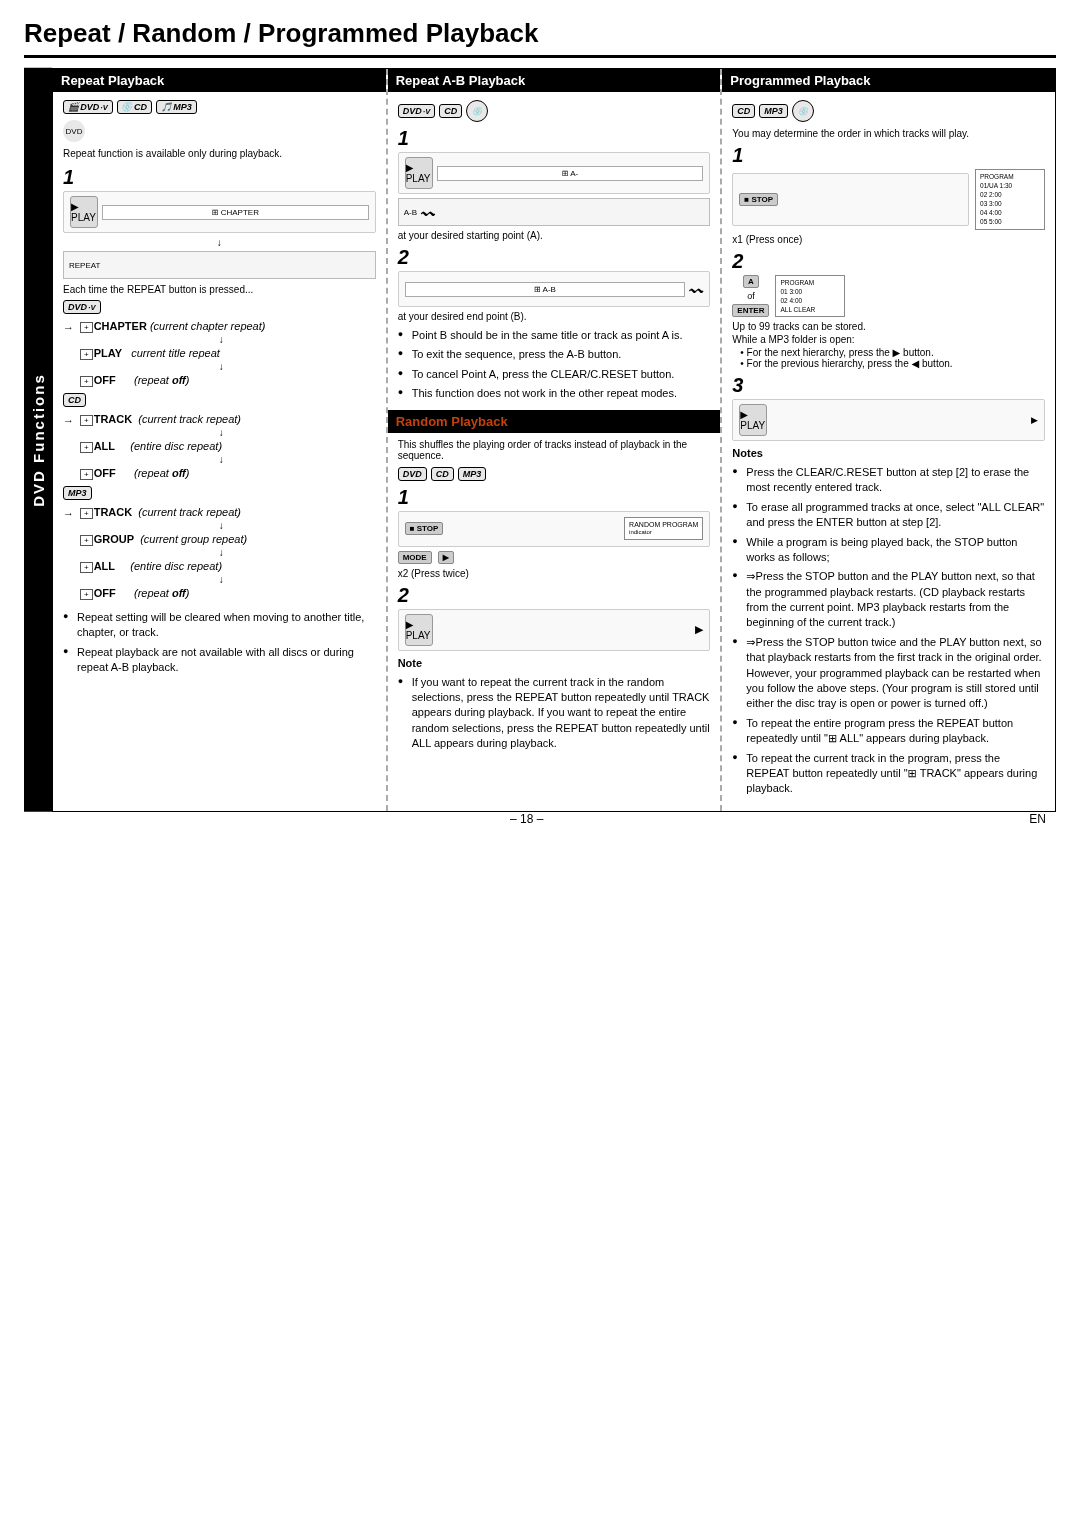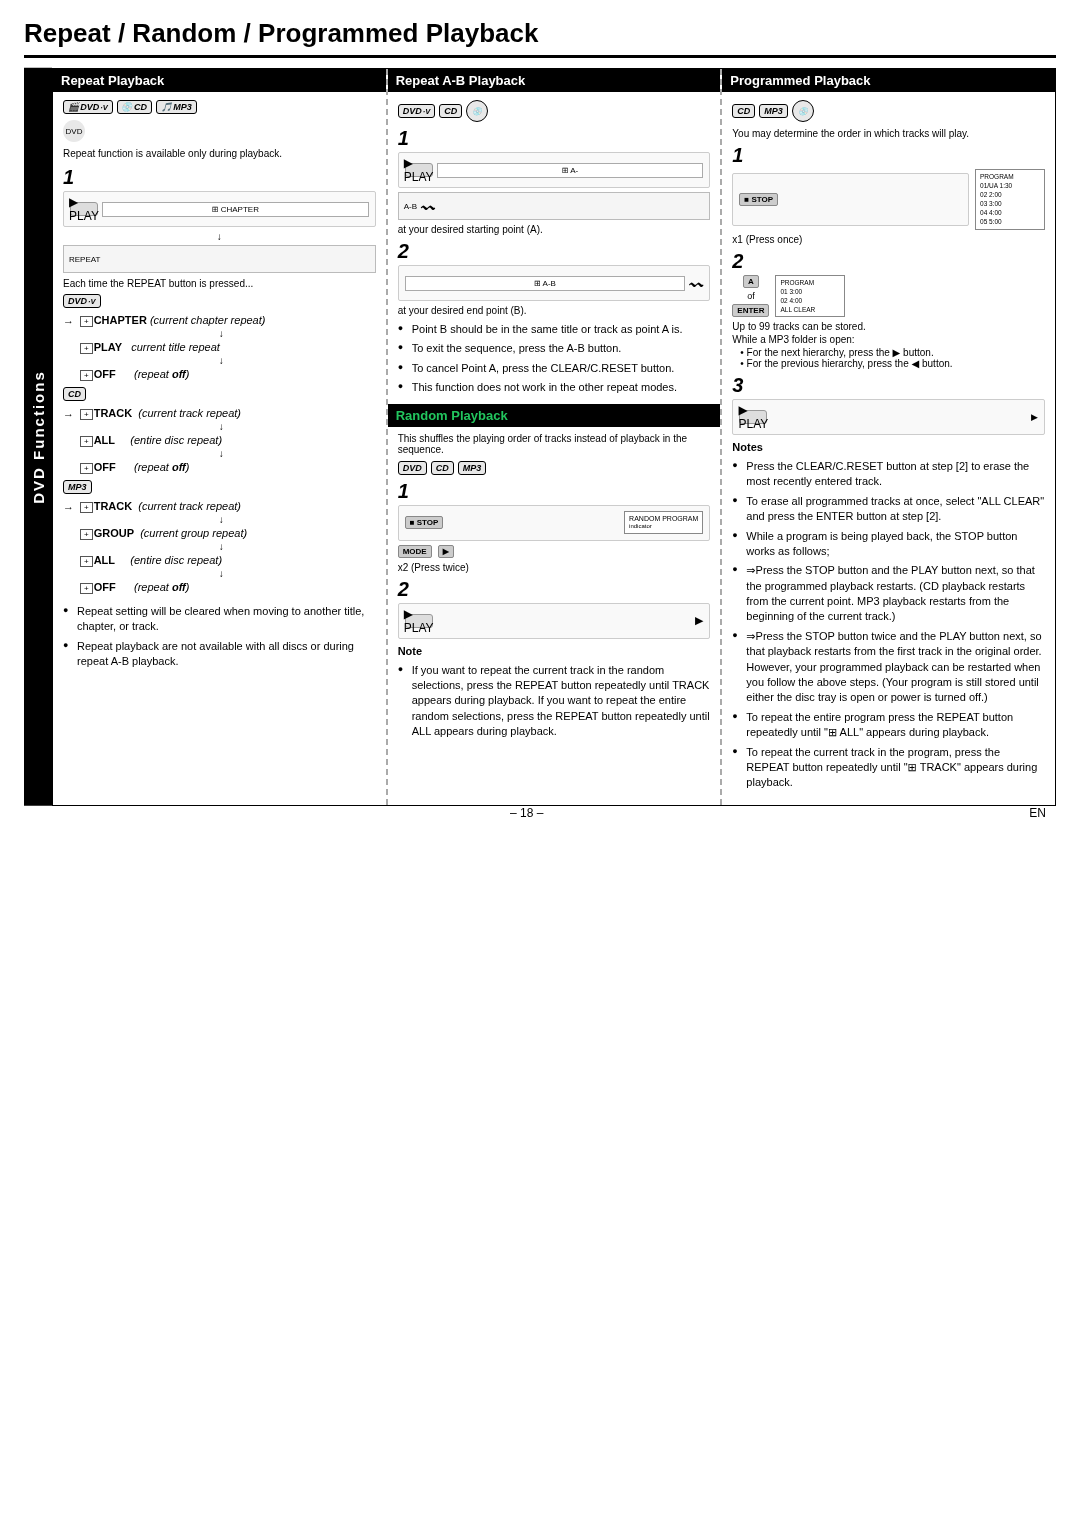--- a/index.html
+++ b/index.html
@@ -72,26 +72,26 @@
       margin: 4px 0;
       border-radius: 2px;
       min-height: 36px;
       display: flex;
       align-items: center;
       justify-content: space-between;
       font-size: 9px;
       gap: 4px;
     }
     .diagram-box .play-btn {
-      width: 28px; height: 14px;
+      width: 28px; height: 32px;
       background: #ddd;
       border: 1px solid #999;
       border-radius: 3px;
       display: flex; align-items: center; justify-content: center;
-      font-size: 12px;
+      font-size: 10px;
     }
     .diagram-box .label-box {
       flex: 1;
       border: 1px solid #aaa;
       padding: 2px 4px;
       font-size: 8px;
       background: #fff;
       text-align: center;
     }
     
@@ -110,21 +110,21 @@
       margin-bottom: 3px;
       gap: 3px;
     }
     .arrow-sym { font-weight: bold; font-size: 11px; min-width: 14px; }
     .arrow-down { display: block; text-align: center; font-size: 10px; margin-left: 4px; margin-top: -2px; margin-bottom: 2px; }
     .bullet-list { list-style: none; padding: 0; margin: 6px 0; }
     .bullet-list li { padding-left: 14px; position: relative; margin-bottom: 4px; line-height: 1.4; }
     .bullet-list li::before { content: "●"; position: absolute; left: 0; font-size: 9px; }
     .sub-header {
       background: #000;
-      color: #22c55e;
+      color: #c2410c;
       font-weight: bold;
       font-size: 13px;
       padding: 4px 8px;
       margin: 8px -10px 6px -10px;
     }
     .note-header { font-weight: bold; margin-top: 6px; margin-bottom: 3px; }
     .arrow-badge {
       display: inline-block;
       border: 1px solid #555;
       padding: 0 3px;

